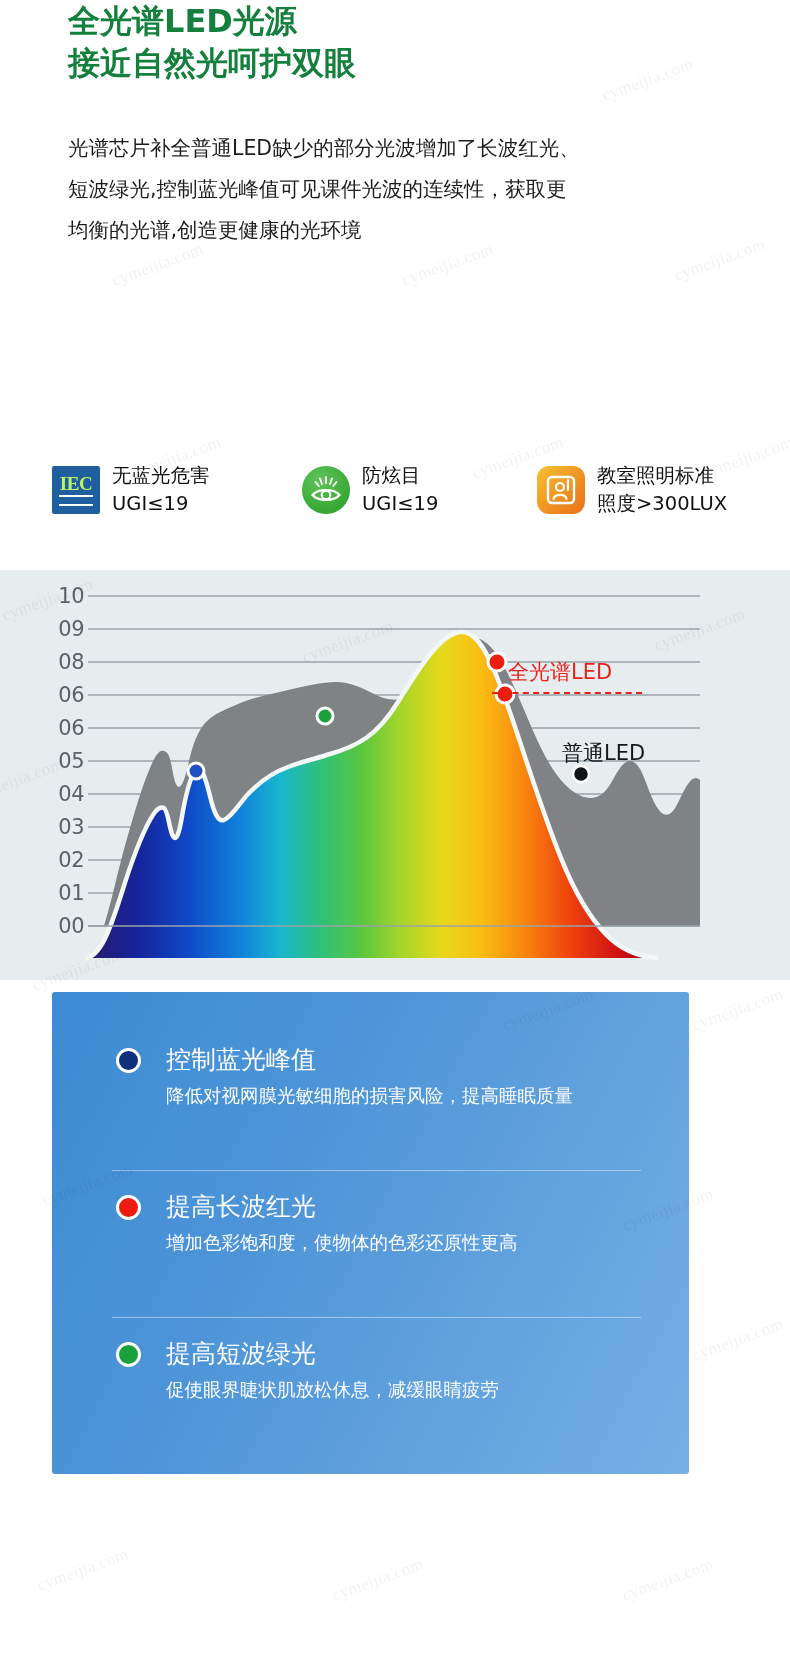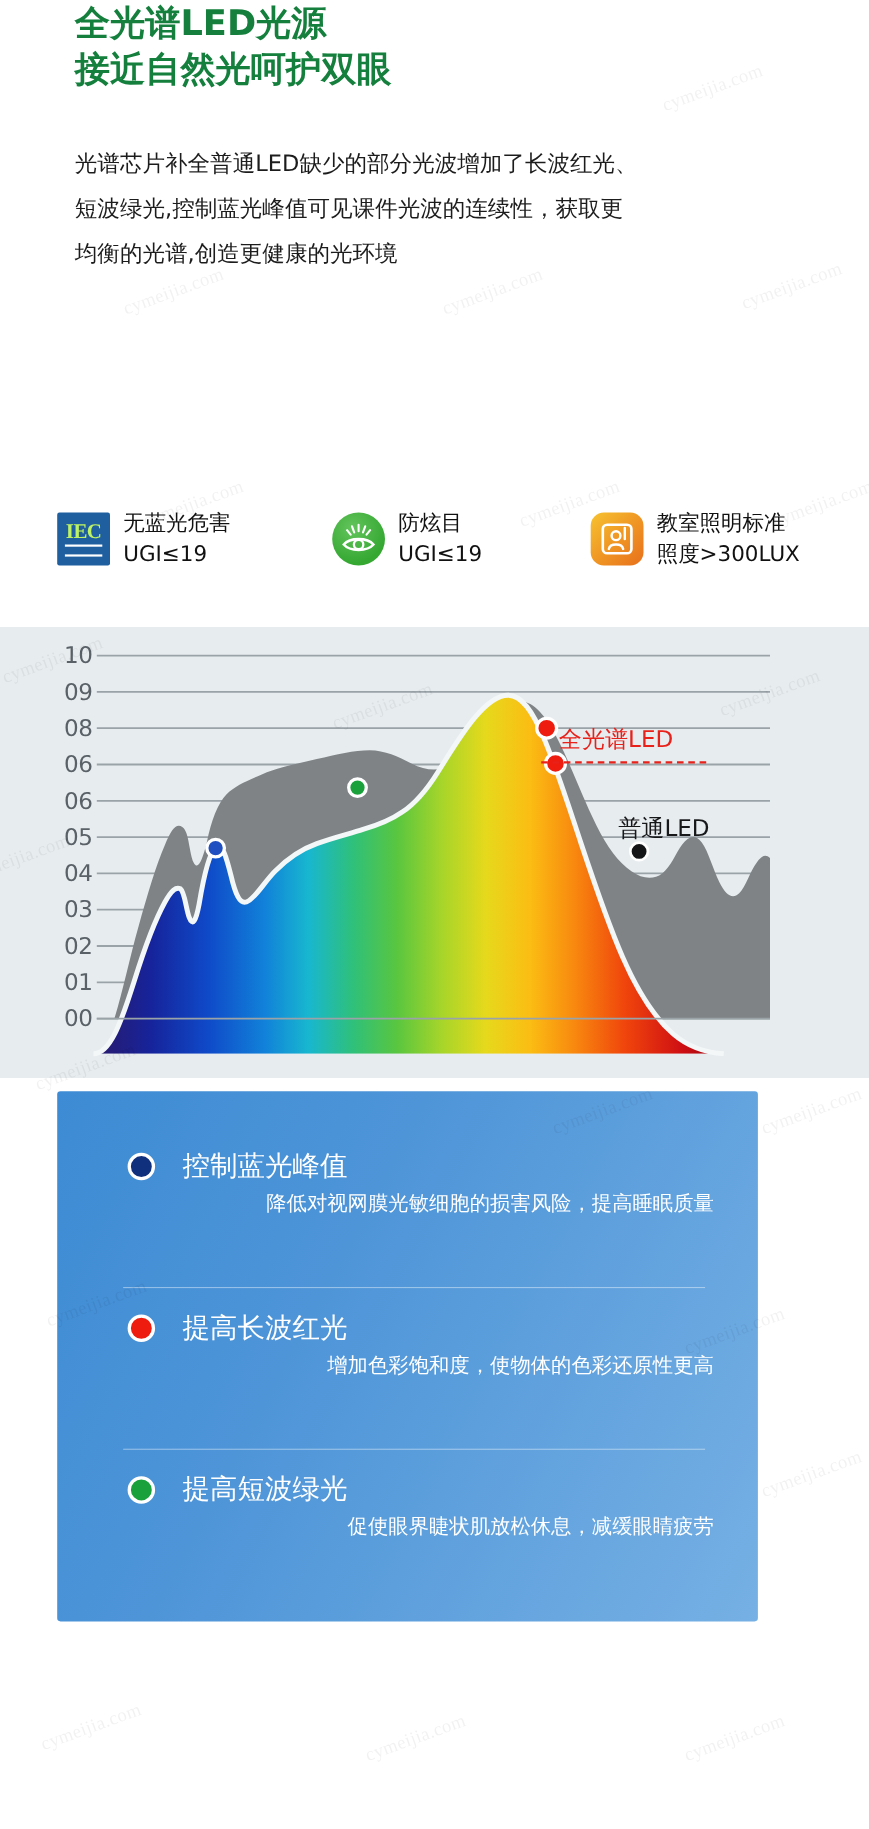--- a/index.html
+++ b/index.html
@@ -192,22 +192,21 @@
     font-size: 25px;
     color: #ffffff;
     line-height: 1.25;
     font-family: "DejaVu Sans", "Liberation Sans", sans-serif;
     margin-bottom: 8px;
   }
   .feat-sub {
     font-size: 18.5px;
     color: #ffffff;
     line-height: 1.45;
-    font-family: Liberation Mono, monospace;
-    text-align: right;
+    font-family: Liberation Serif, serif;
   }
 </style>
 </head>
 <body>
 
 <div class="page">
 
   <div class="header">
     <div class="headline">
       <span class="l1">全光谱LED光源</span>

